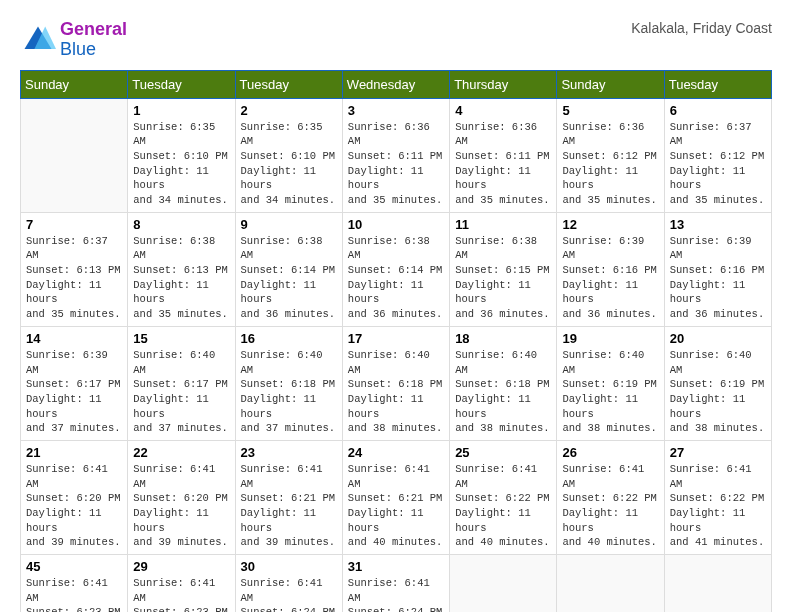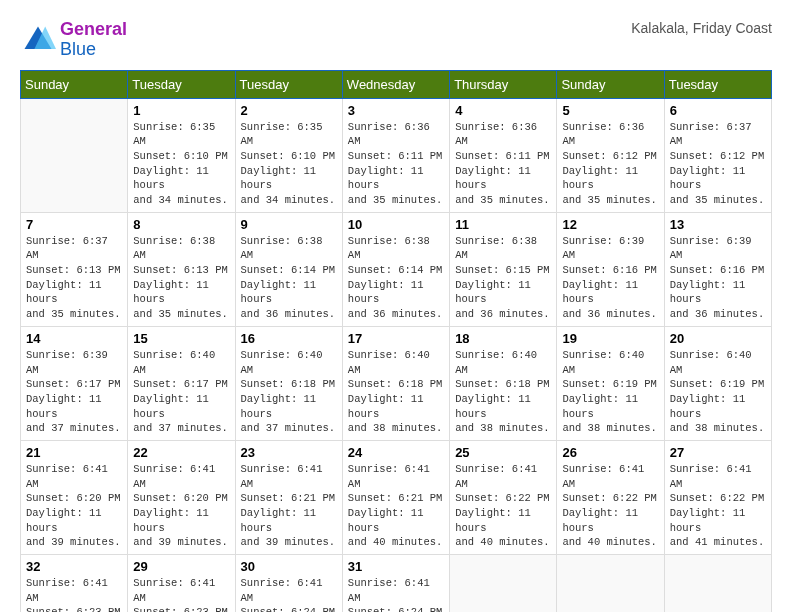--- a/index.html
+++ b/index.html
@@ -319,21 +319,21 @@
         <td>
           <span class="day-num">27</span>
           <div class="day-info" style="white-space: pre-line;">Sunrise: 6:41 AM
 Sunset: 6:22 PM
 Daylight: 11 hours
 and 41 minutes.</div>
         </td>
       </tr>
       <tr>
         <td>
-          <span class="day-num">32</span>
+          <span class="day-num">45</span>
           <div class="day-info" style="white-space: pre-line;">Sunrise: 6:41 AM
 Sunset: 6:23 PM
 Daylight: 11 hours
 and 41 minutes.</div>
         </td>
         <td>
           <span class="day-num">29</span>
           <div class="day-info" style="white-space: pre-line;">Sunrise: 6:41 AM
 Sunset: 6:23 PM
 Daylight: 11 hours

